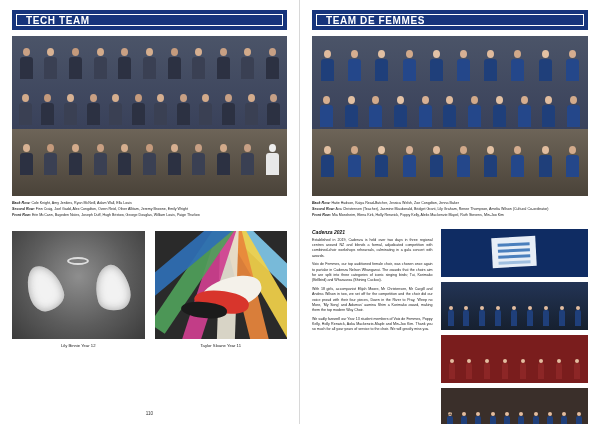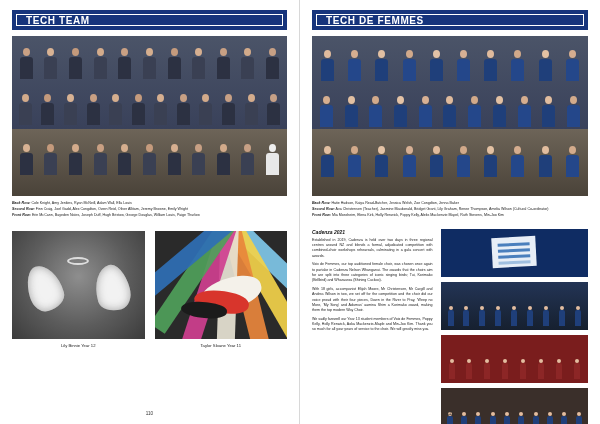--- a/index.html
+++ b/index.html
@@ -452,21 +452,21 @@
       </div>
     </div>
 
     <div class="page-num">110</div>
   </div>
 
   <div class="page right">
 
     <div class="banner">
       <div class="banner-inner"></div>
-      <div class="banner-title">TECH DE FEMMES</div>
+      <div class="banner-title">TEAM DE FEMMES</div>
     </div>
 
     <div class="group-photo voix">
       <div class="gp-wall"></div>
       <div class="gp-floor"></div>
       <div class="gp-rows">
         <div class="gp-row" style="top:14px;">
           <div class="person">
               <div class="p-head" style="background:#e0bb9d"></div>
               <div class="p-body"></div>

